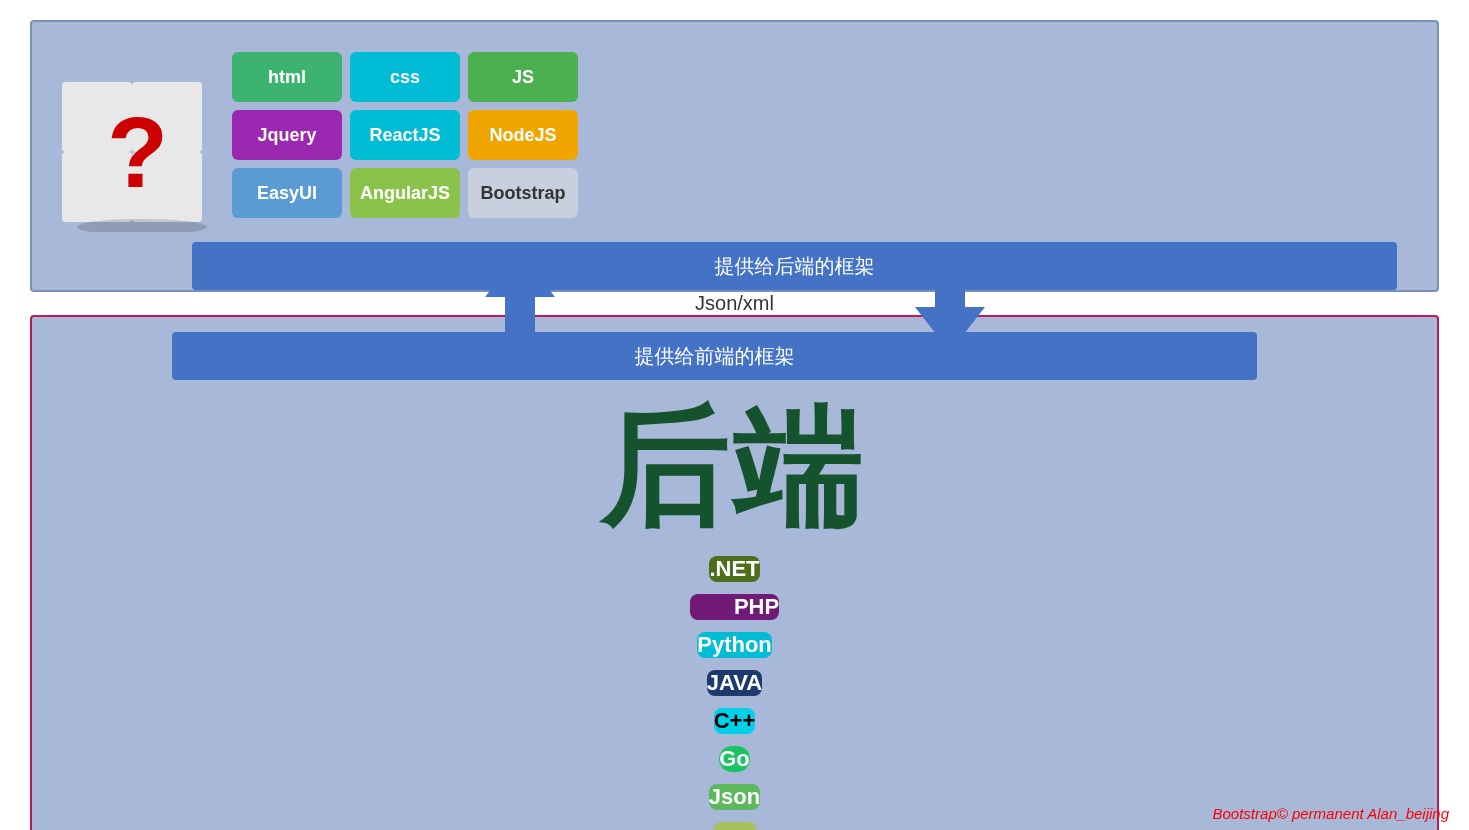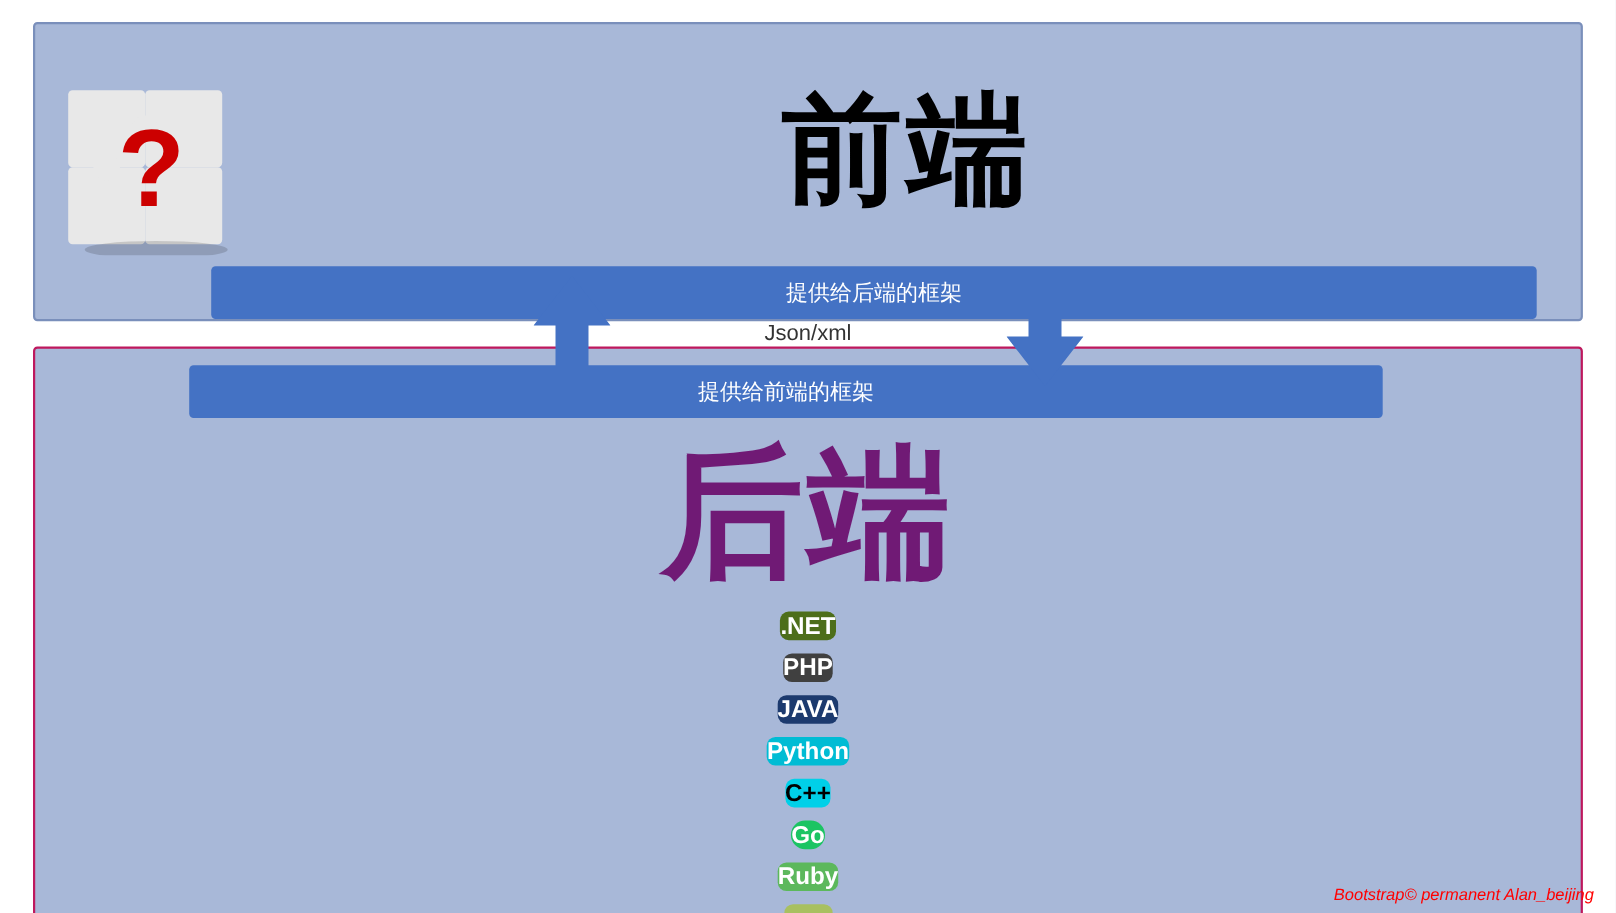--- a/index.html
+++ b/index.html
@@ -167,21 +167,21 @@
     .backend-title {
       flex: 1;
       display: flex;
       align-items: center;
       justify-content: center;
     }
 
     .backend-title-text {
       font-size: 130px;
       font-weight: 900;
-      color: #701a75;
+      color: #14532d;
       letter-spacing: 4px;
     }
 
     .backend-badges {
       display: flex;
       flex-direction: column;
       gap: 12px;
       padding-bottom: 10px;
       align-items: center;
     }
@@ -192,21 +192,21 @@
       display: flex;
       align-items: center;
       justify-content: center;
       font-size: 22px;
       font-weight: bold;
       color: #fff;
       flex: 1;
     }
 
     .bb-dotnet { background: #4d6e1a; }
-    .bb-php { background: #404040; }
+    .bb-php { background: #701a75; padding-left: 44px; }
     .bb-java { background: #1c3a6e; }
     .bb-python { background: #00bcd4; }
     .bb-cpp { background: #00d0e8; color: #000; }
     .bb-go { background: #1bc463; border-radius: 20px; }
     .bb-ruby { background: #5cb85c; }
     .bb-more { background: #a8c060; color: #333; }
 
     .copyright {
       position: absolute;
       bottom: 8px;
@@ -234,24 +234,32 @@
 
           <circle cx="80" cy="75" r="12" fill="#e8e8e8"></circle>
           <circle cx="45" cy="110" r="12" fill="#e8e8e8"></circle>
 
           <text x="55" y="145" font-size="100" font-weight="900" fill="#cc0000" font-family="Arial, sans-serif">?</text>
 
           <ellipse cx="90" cy="185" rx="65" ry="8" fill="rgba(0,0,0,0.15)"></ellipse>
         </svg>
       </div>
 
-      <div class="frontend-title">
-        <span class="frontend-title-text">前端</span>
+
+      <div class="frontend-badges">
+        <div class="badge badge-html">html</div>
+        <div class="badge badge-css">css</div>
+        <div class="badge badge-js">JS</div>
+        <div class="badge badge-jquery">Jquery</div>
+        <div class="badge badge-reactjs">ReactJS</div>
+        <div class="badge badge-nodejs">NodeJS</div>
+        <div class="badge badge-easyui">EasyUI</div>
+        <div class="badge badge-angularjs">AngularJS</div>
+        <div class="badge badge-bootstrap">Bootstrap</div>
       </div>
-
     </div>
 
     <div class="framework-bar">提供给后端的框架</div>
   </div>
 
   <div class="arrows-area">
 
     <div class="arrow-up">
       <svg width="70" height="100" viewBox="0 0 70 100">
         <polygon points="35,0 70,45 50,45 50,100 20,100 20,45 0,45" fill="#4472c4"></polygon>
@@ -271,24 +279,24 @@
 
     <div class="backend-framework-bar">提供给前端的框架</div>
 
     <div class="backend-title">
       <span class="backend-title-text">后端</span>
     </div>
 
     <div class="backend-badges">
       <div class="backend-badge bb-dotnet">.NET</div>
       <div class="backend-badge bb-php">PHP</div>
+      <div class="backend-badge bb-python">Python</div>
       <div class="backend-badge bb-java">JAVA</div>
-      <div class="backend-badge bb-python">Python</div>
       <div class="backend-badge bb-cpp">C++</div>
       <div class="backend-badge bb-go">Go</div>
-      <div class="backend-badge bb-ruby">Ruby</div>
+      <div class="backend-badge bb-ruby">Json</div>
       <div class="backend-badge bb-more">……</div>
     </div>
   </div>
 
 </div>
 
 <div class="copyright">Bootstrap© permanent  Alan_beijing</div>
 
 </body></html>

